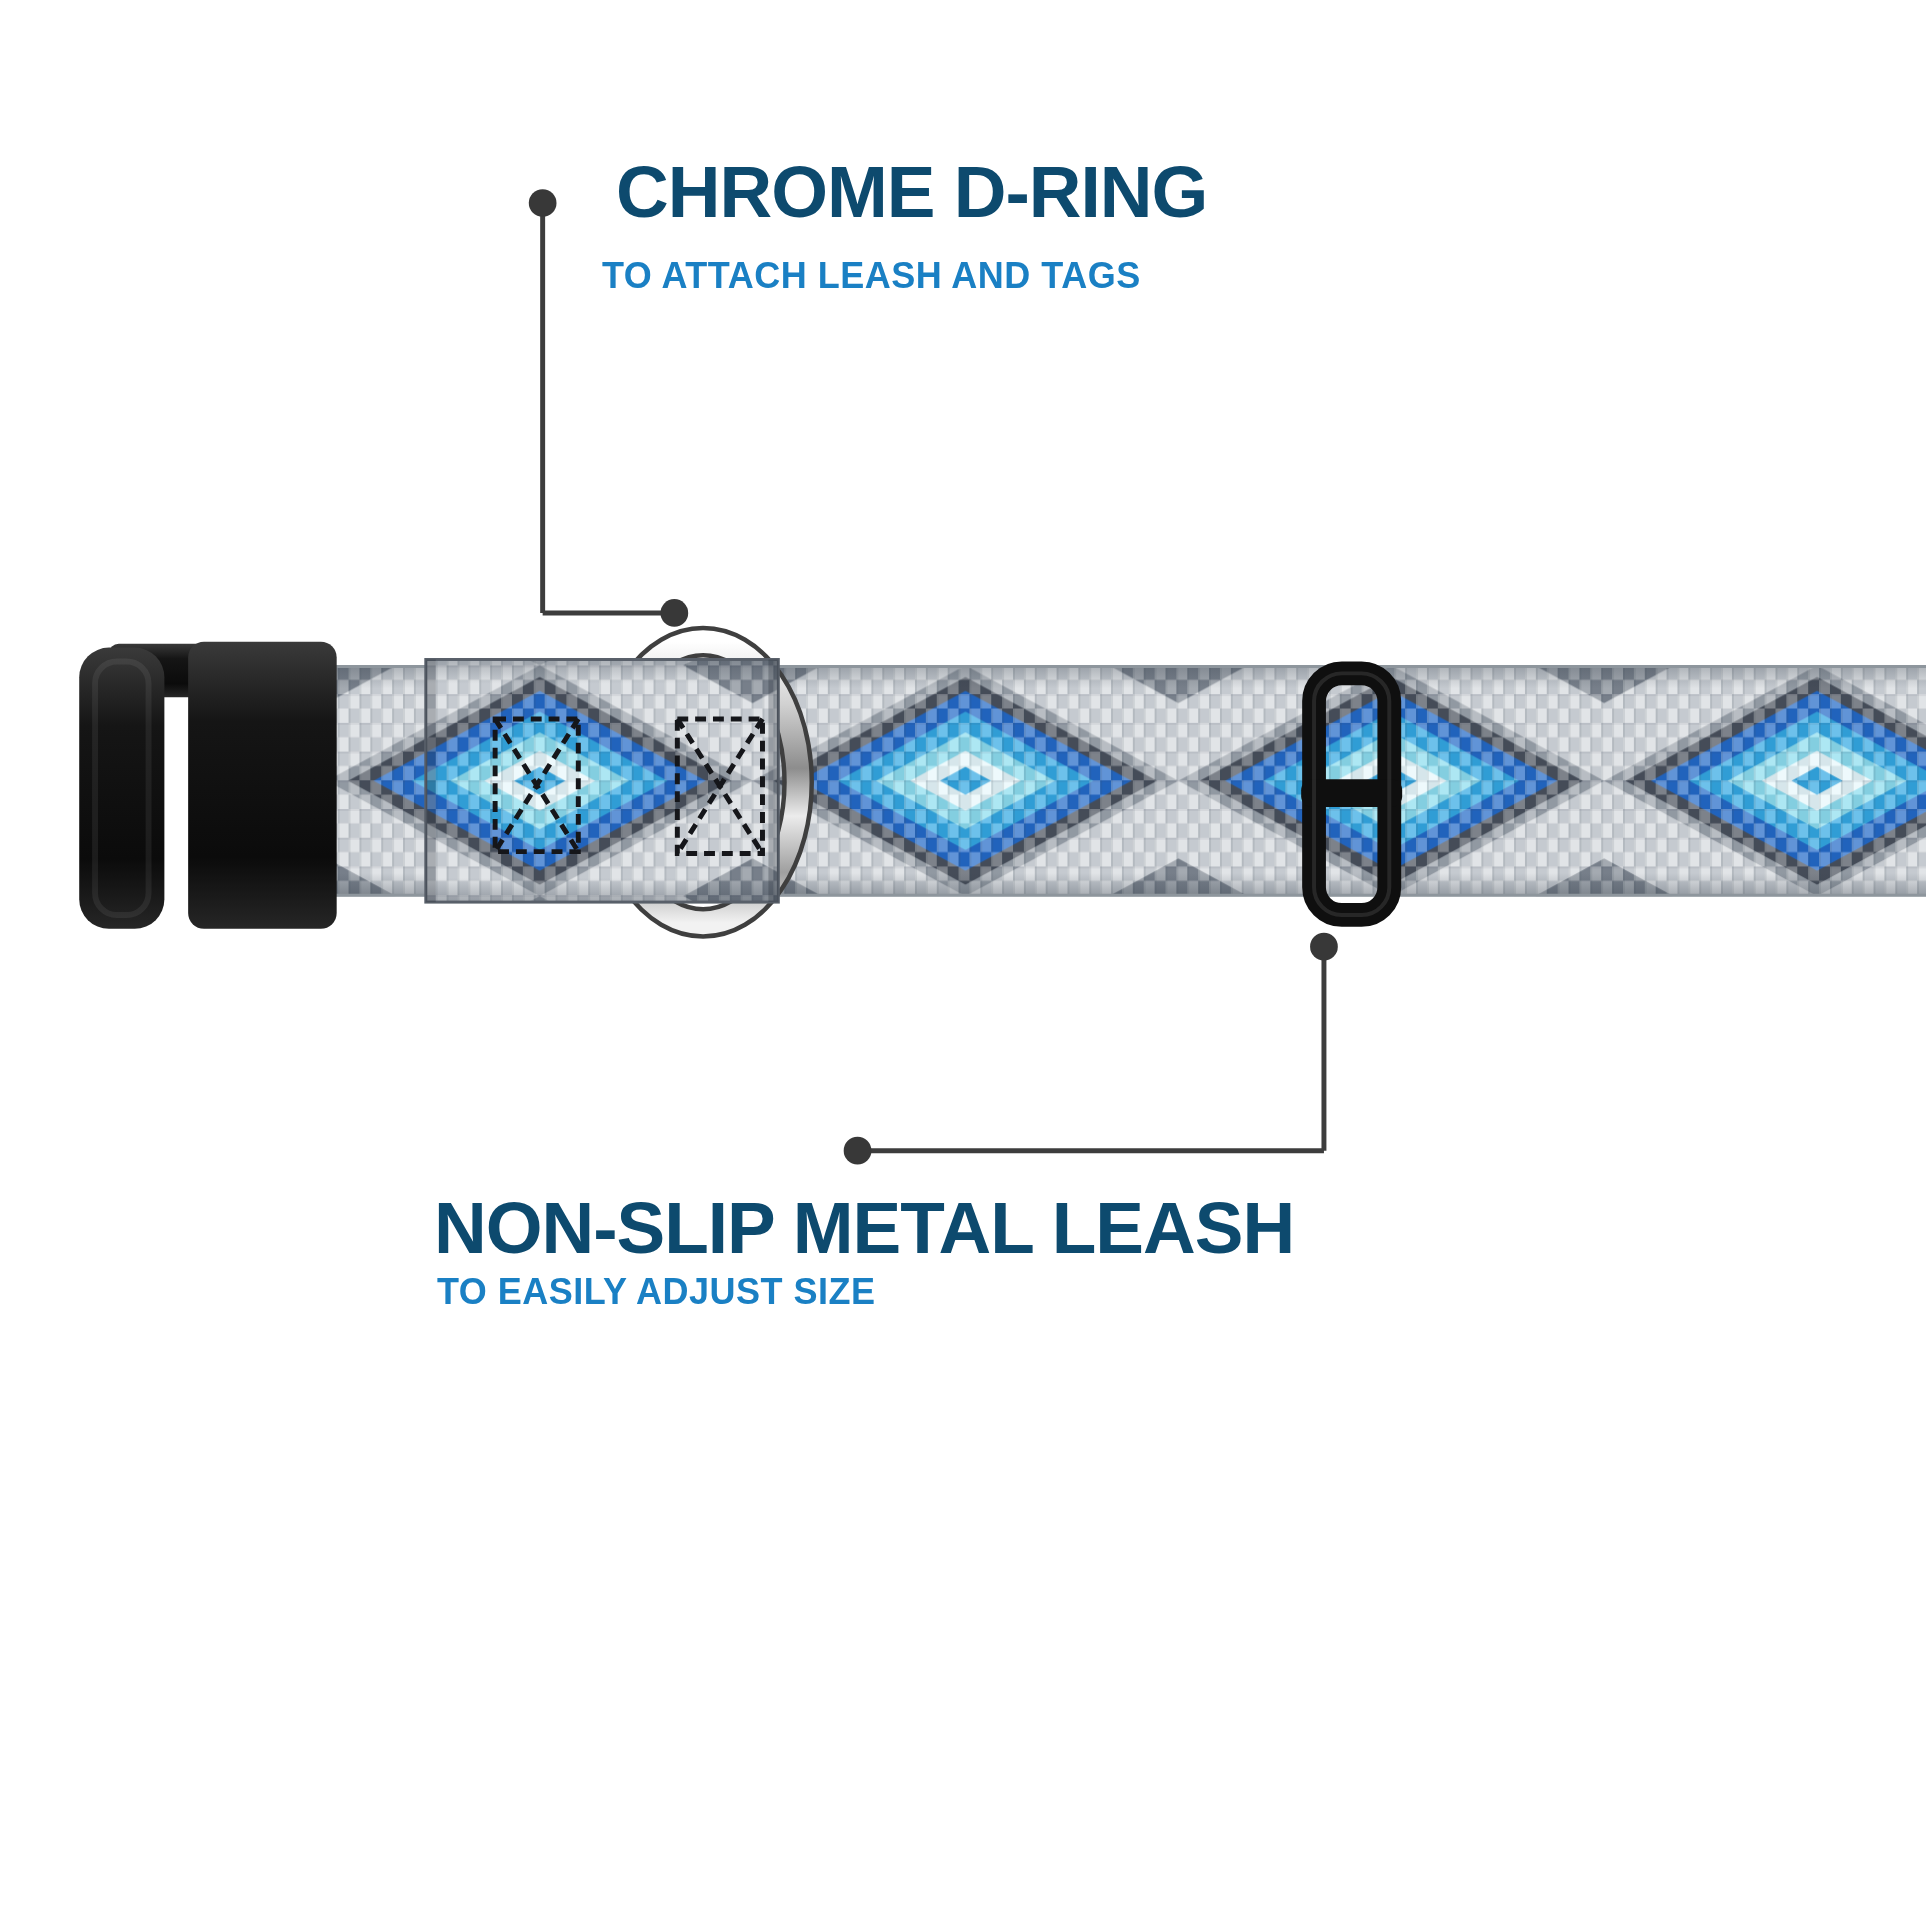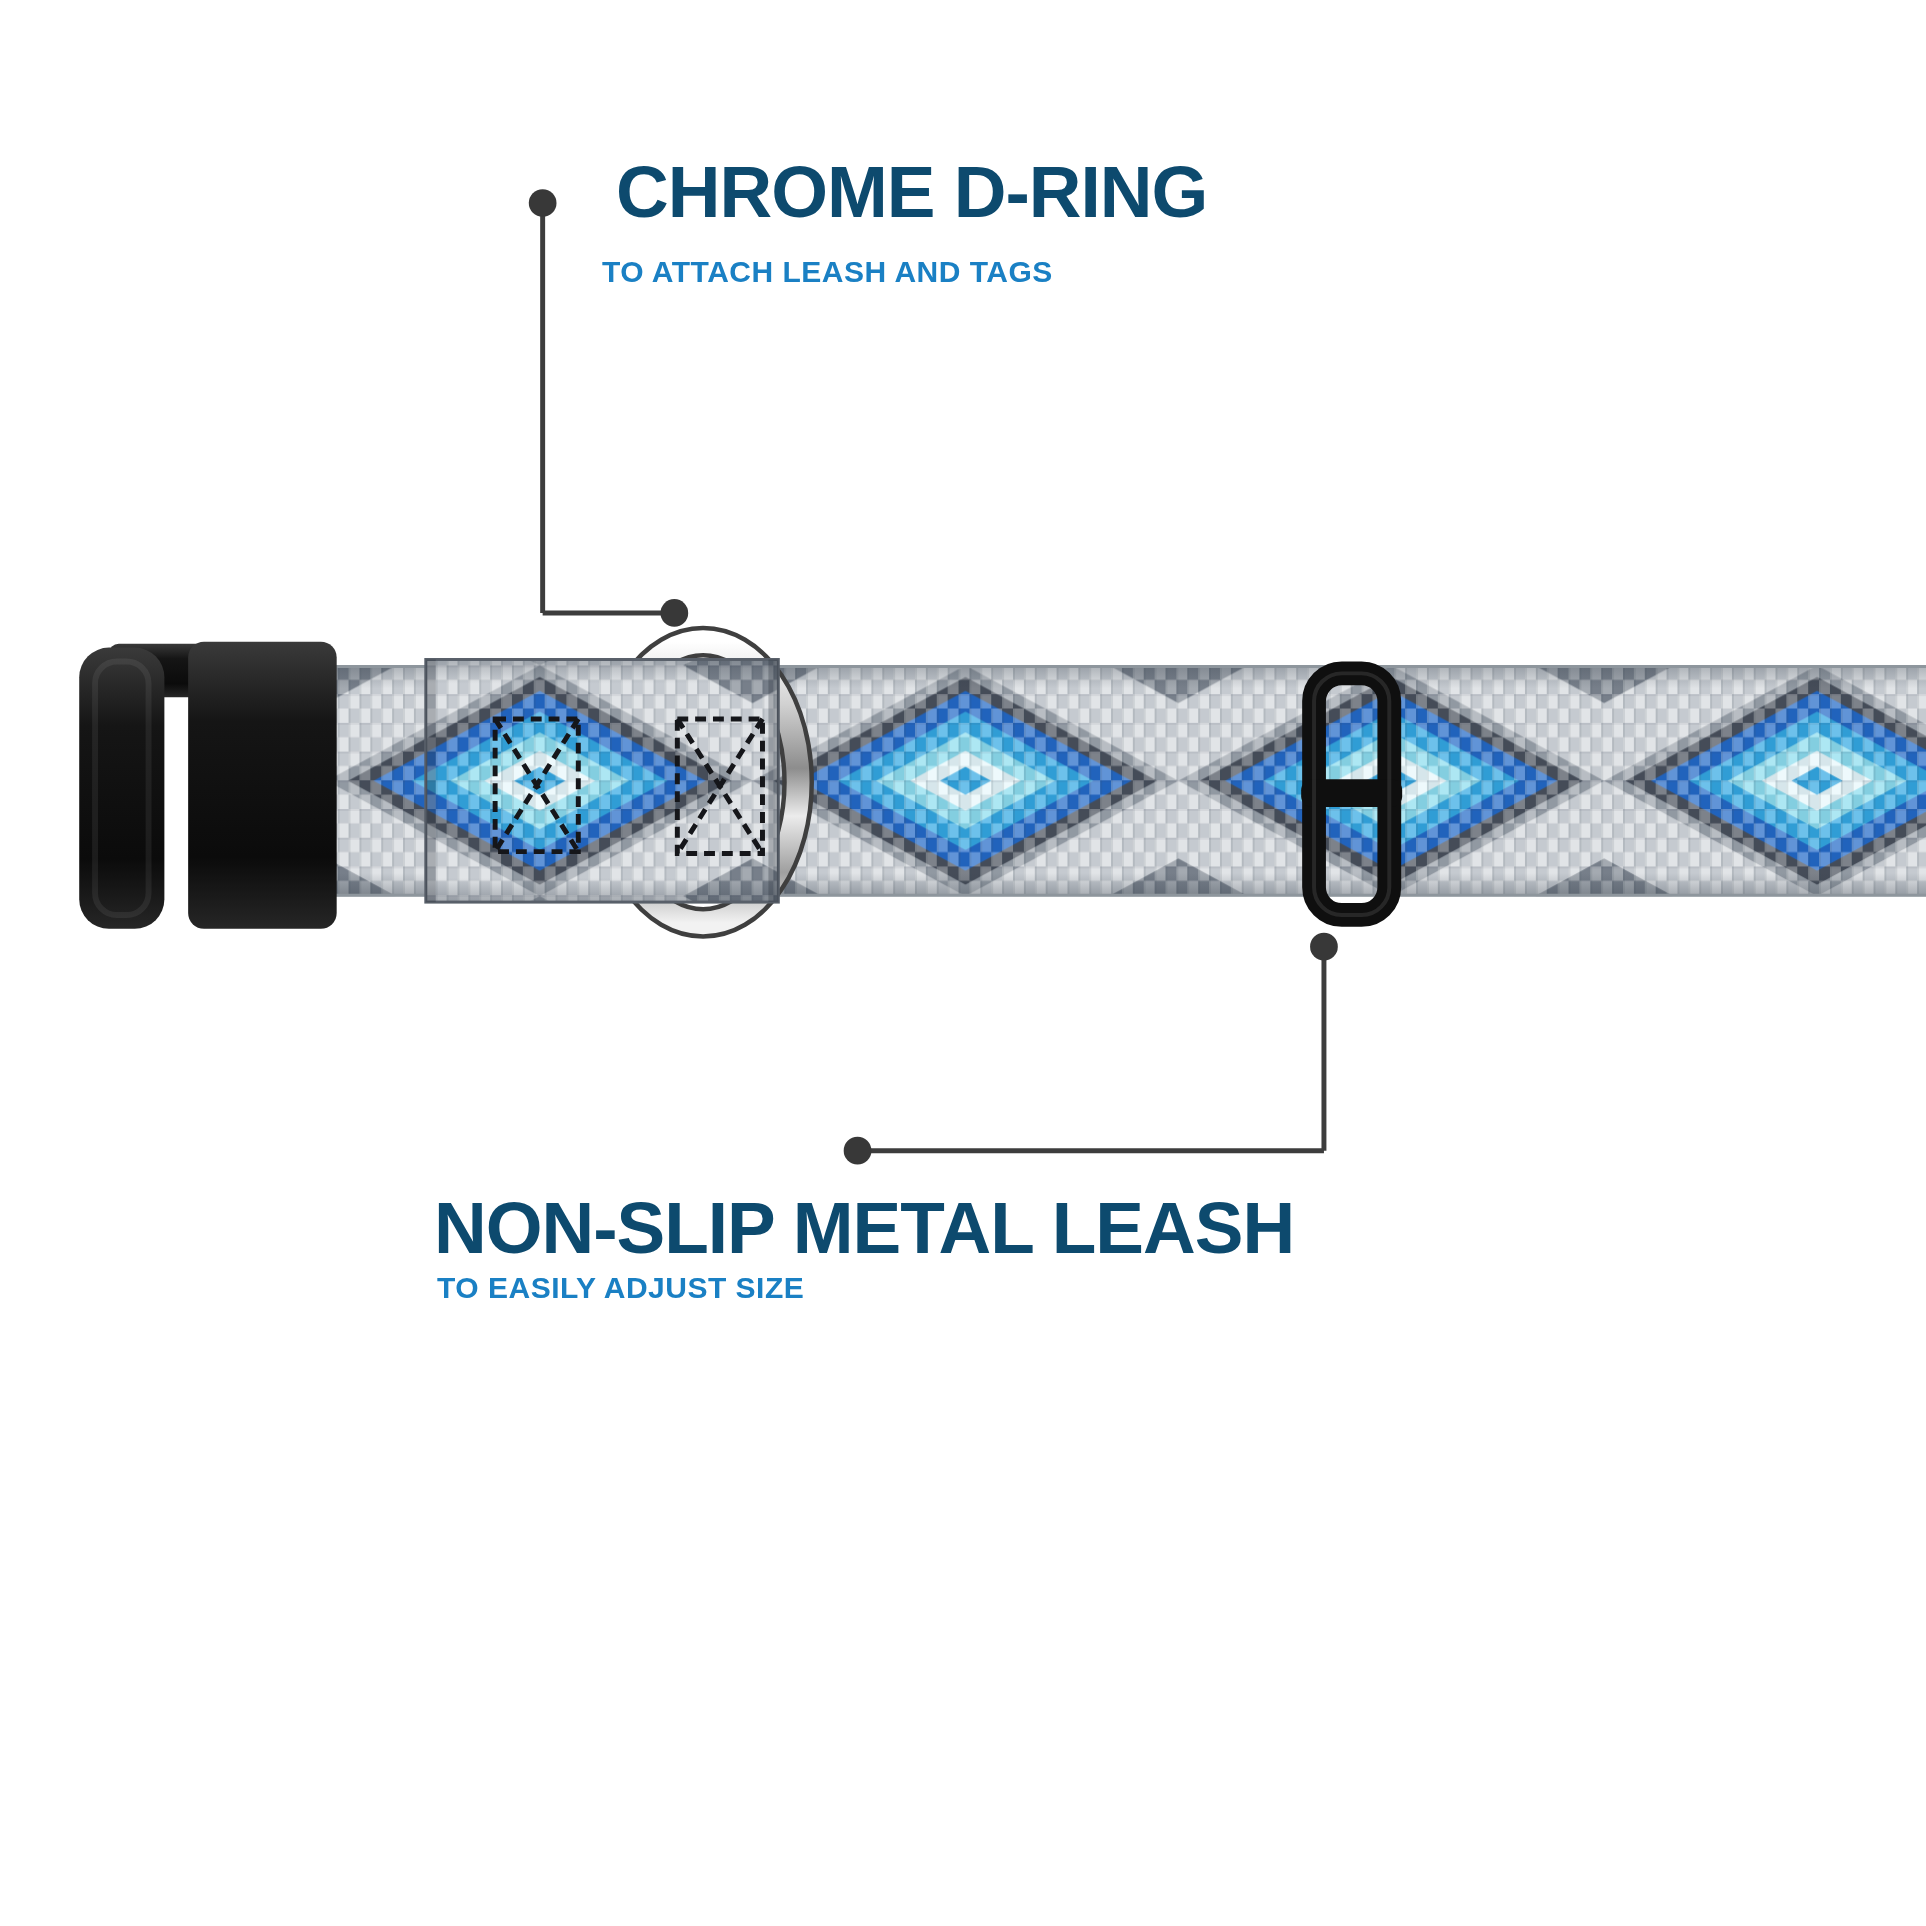--- a/index.html
+++ b/index.html
@@ -12,21 +12,21 @@
   }
   .art{position:absolute;left:0;top:0;}
   .callout-text{position:absolute;white-space:nowrap;}
   .callout-title{
     font-size:73px;
     font-weight:700;
     letter-spacing:-1px;
     color:#0d4a6e;
   }
   .callout-sub{
-    font-size:30px;
+    font-size:36px;
     font-weight:700;
     letter-spacing:0.5px;
     color:#1a80c4;
   }
   #title-a{left:616px;top:150px;}
   #sub-a{left:602px;top:255px;}
   #title-b{left:434px;top:1186px;}
   #sub-b{left:437px;top:1271px;text-align:right;}
 </style>
 </head>

